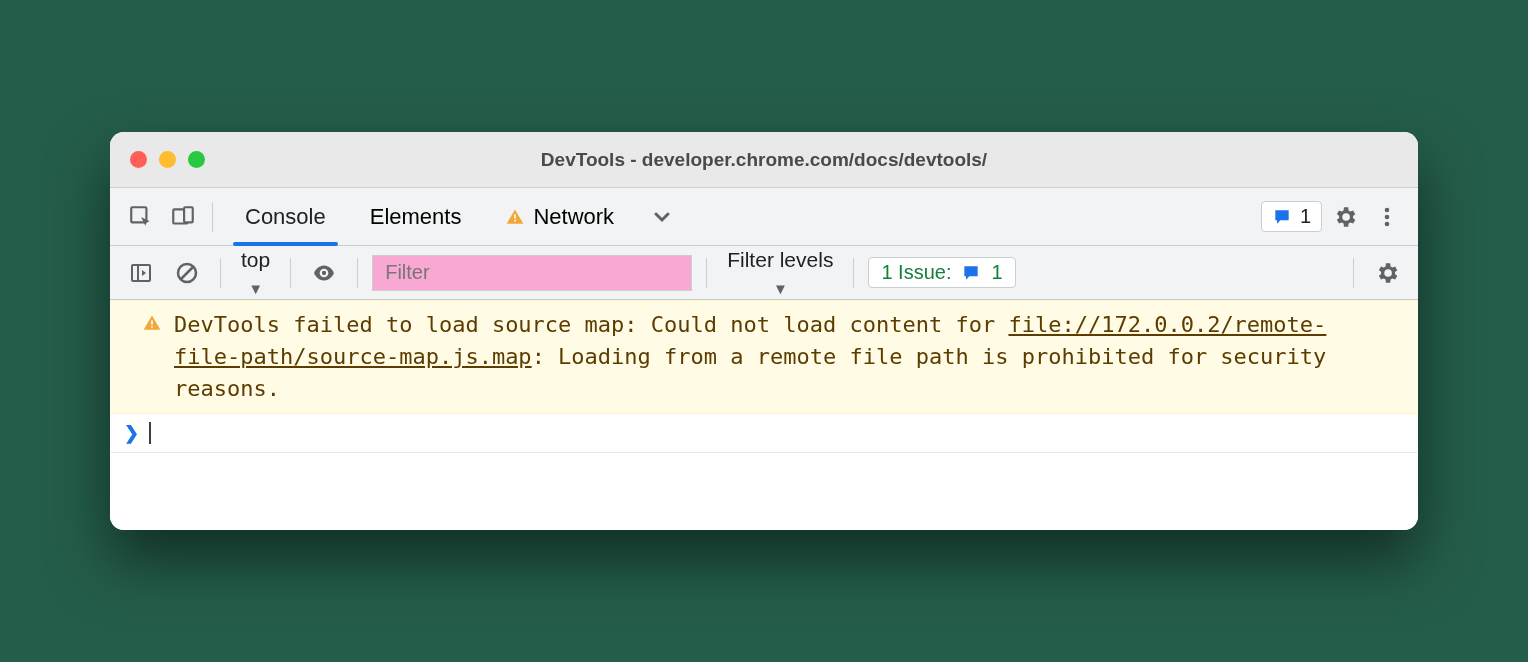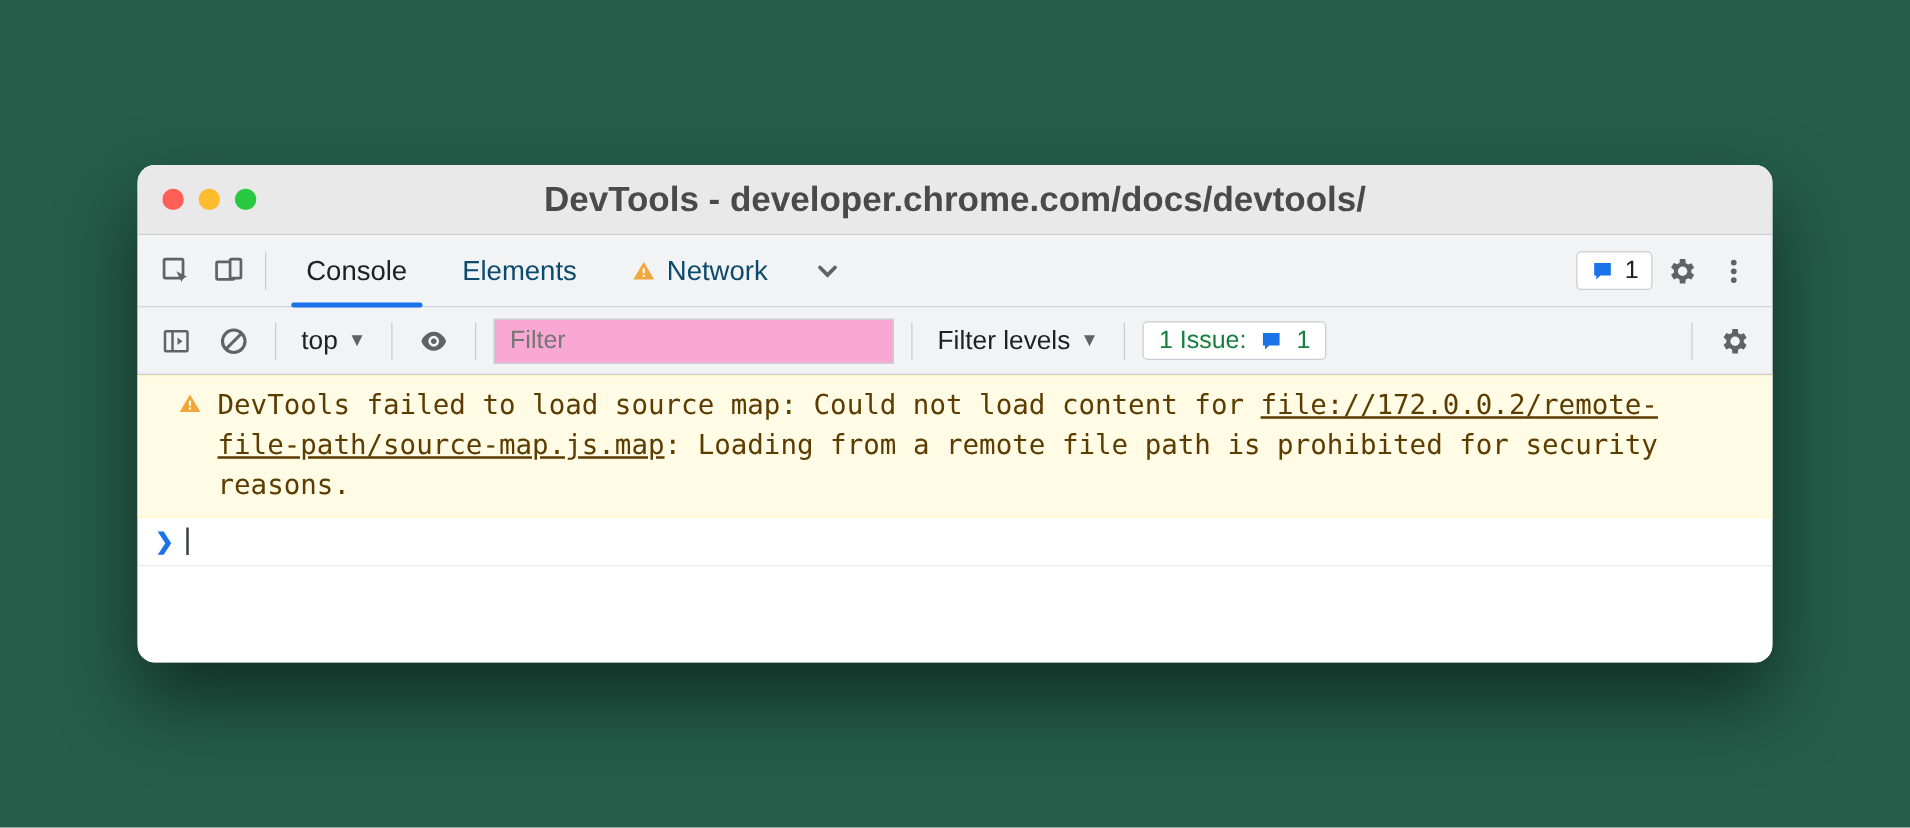--- a/index.html
+++ b/index.html
@@ -34,21 +34,21 @@
     padding-left: 20px;
   }
   .traffic .dot {
     width: 17px; height: 17px; border-radius: 50%;
   }
   .dot.red { background:#ff5f57; }
   .dot.yellow { background:#febc2e; }
   .dot.green { background:#28c840; }
   .title {
     position:absolute; left:0; right:0; text-align:center;
-    font-size: 28px; font-weight:600; color:#4a4a4a;
+    font-size: 19px; font-weight:600; color:#4a4a4a;
     pointer-events: none;
   }
   .toolbar1 {
     height: 58px;
     background: #f1f3f4;
     border-bottom: 1px solid #cacdd1;
     display:flex; align-items:center;
     padding: 0 12px;
     gap: 4px;
   }
@@ -62,21 +62,21 @@
   .vdiv {
     width:1px; height:30px; background:#cacdd1; margin: 0 6px;
   }
   .tabs {
     display:flex; align-items:stretch; height:100%;
   }
   .tab {
     padding: 0 22px;
     display:flex; align-items:center; justify-content:center;
     font-size: 22px;
-    color:#0c4a6e;
+    color:#000000;
     cursor:pointer;
     position:relative;
     gap:8px;
   }
   .tab.active {
     color:#202124;
   }
   .tab.active::after {
     content:"";
     position:absolute; bottom:-1px; left:10px; right:10px;
@@ -93,20 +93,21 @@
     height: 54px;
     background:#f1f3f4;
     border-bottom:1px solid #cacdd1;
     display:flex; align-items:center;
     padding:0 12px; gap:8px;
   }
   .select {
     display:flex; align-items:center; gap:8px;
     font-size:21px; color:#202124; cursor:pointer;
     padding:0 6px;
+    flex-direction:column;
   }
   .filter-input {
     width: 320px; height:36px;
     border:1px solid #cacdd1; background:#f9a8d4;
     font-size:20px; padding:0 12px; color:#5f6368;
     outline:none;
   }
   .issue-chip {
     border:1px solid #cacdd1; background:#fff;
     border-radius:4px; padding:3px 12px;

